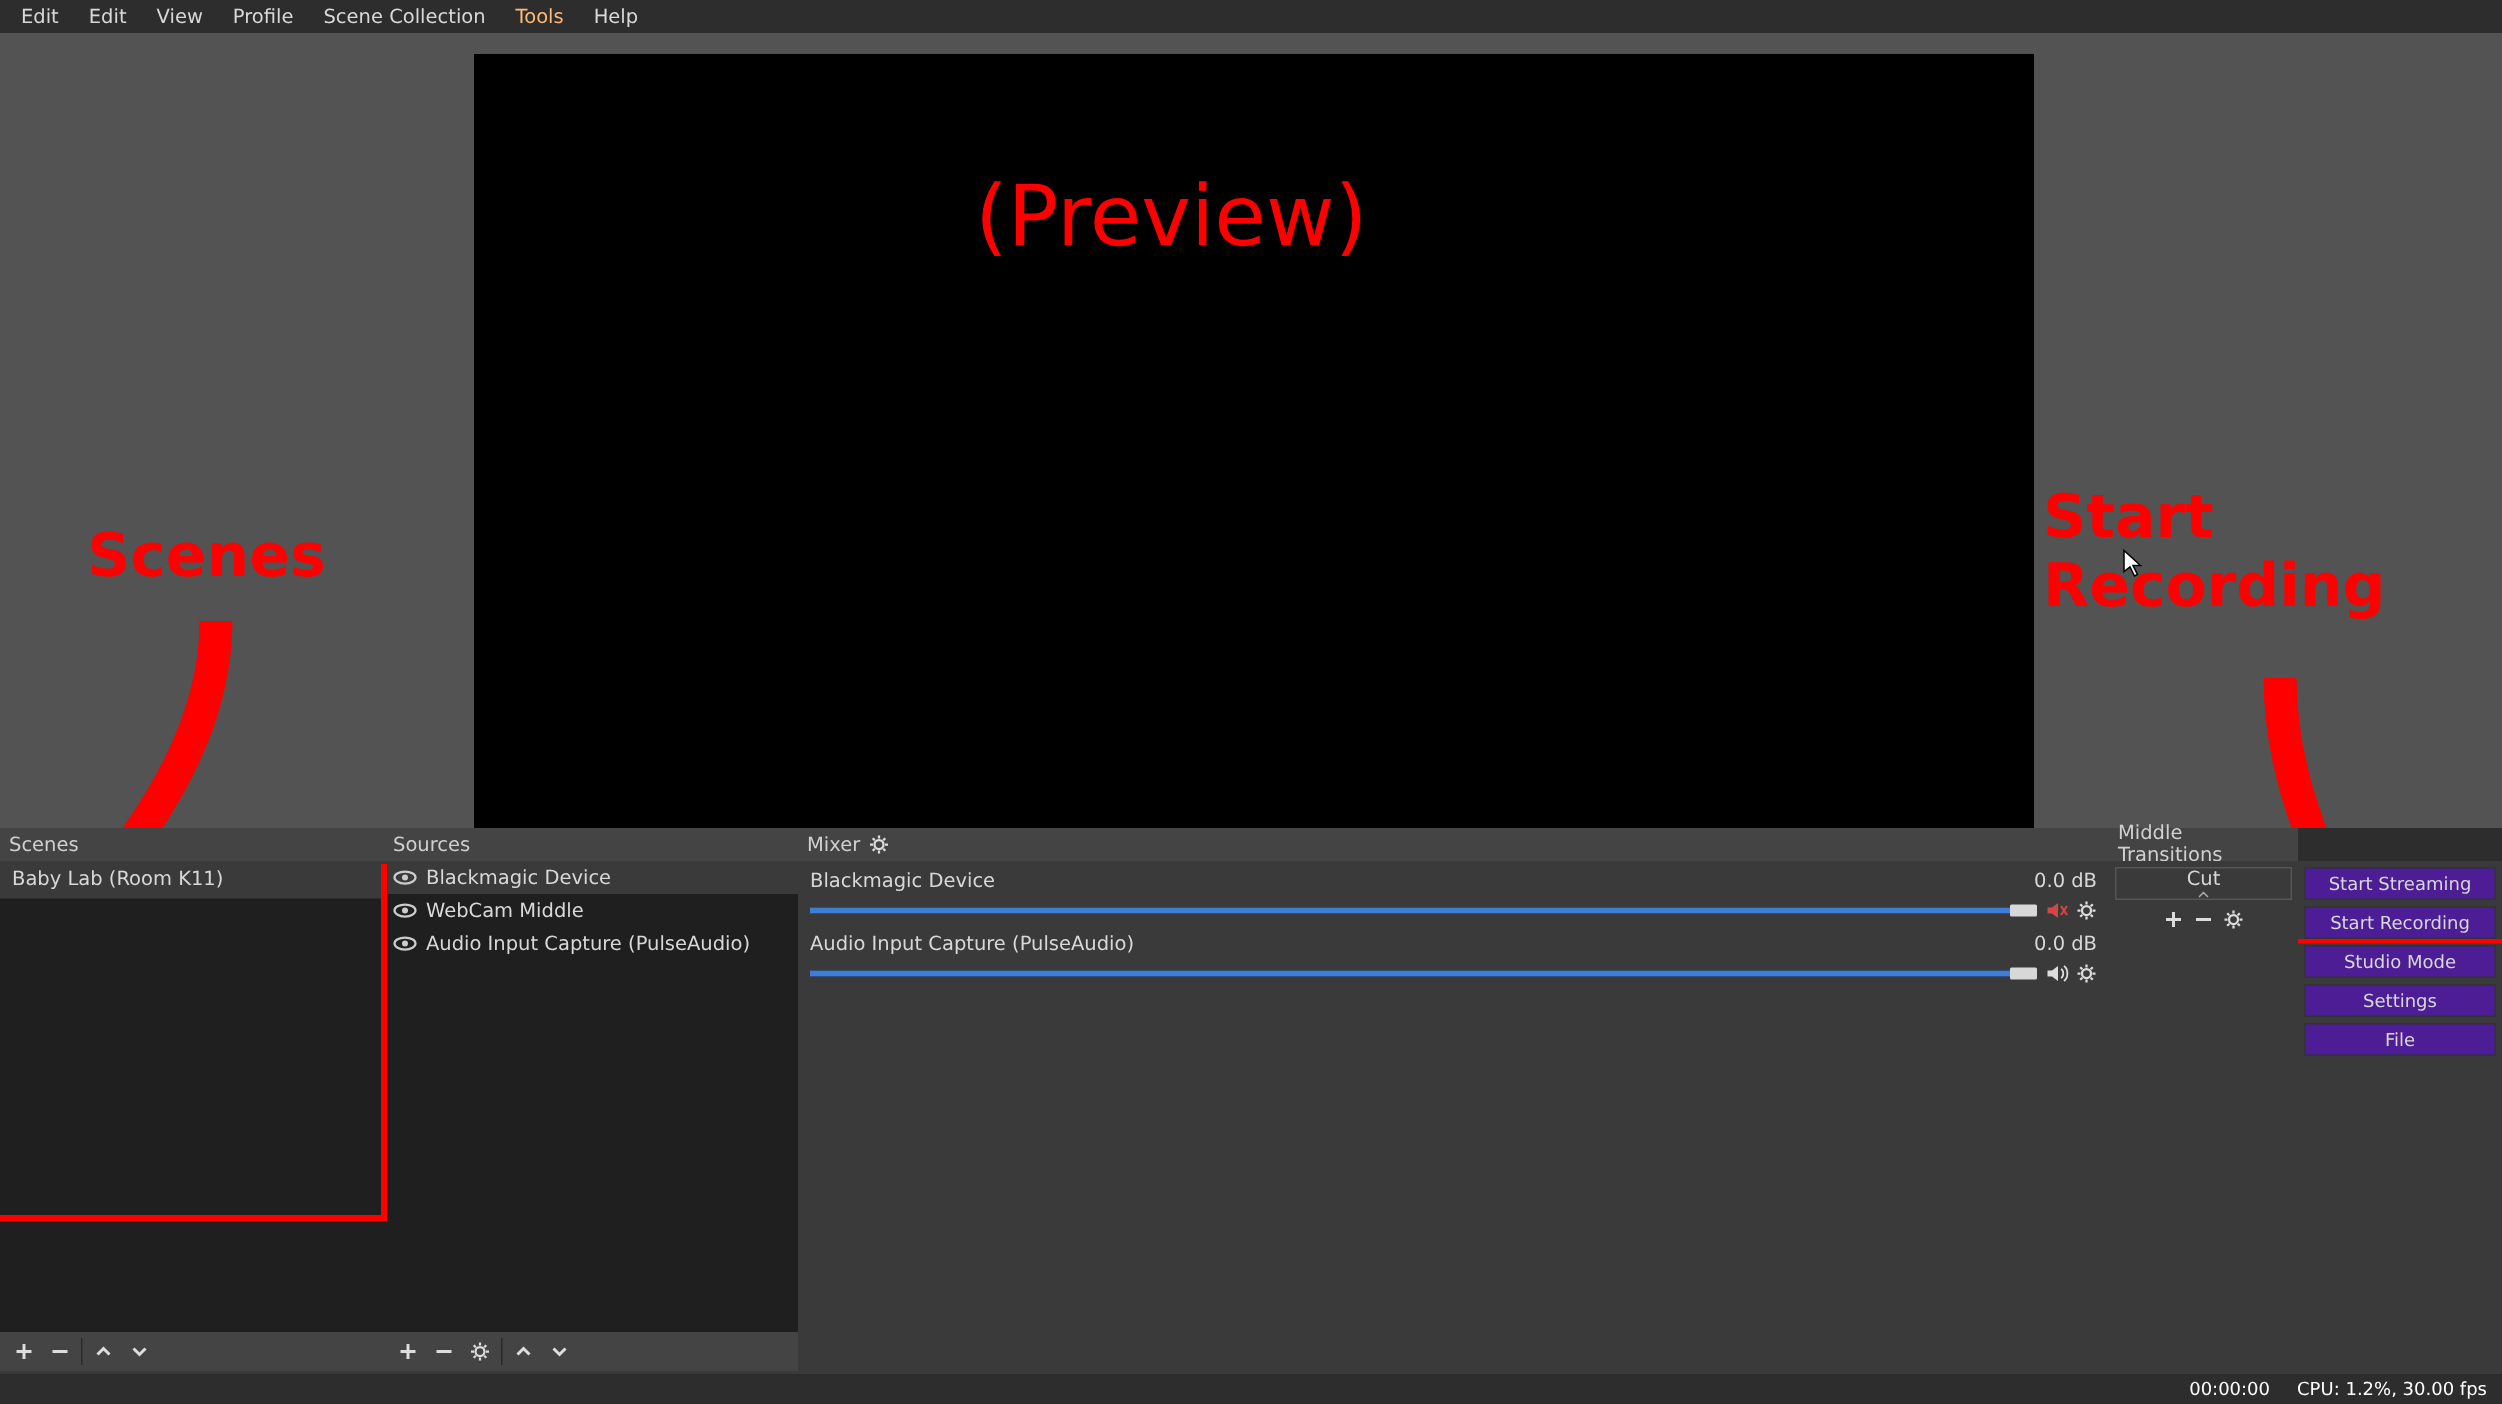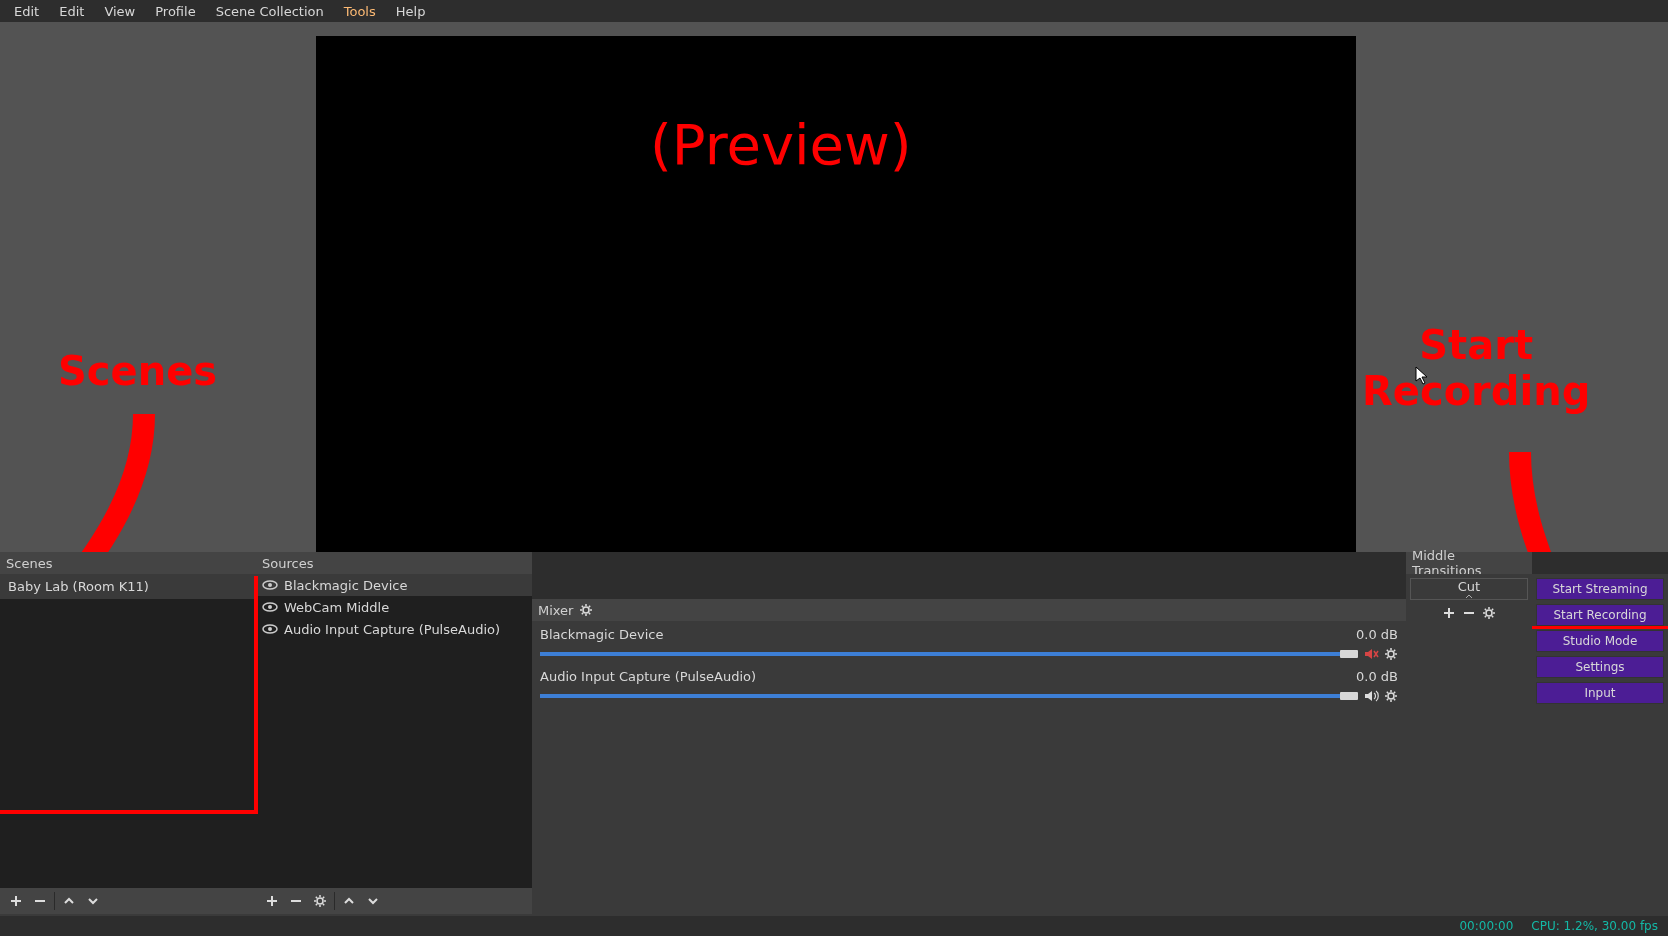--- a/index.html
+++ b/index.html
@@ -5,48 +5,48 @@
   * { box-sizing: border-box; margin: 0; padding: 0; font-family: "DejaVu Sans", "Segoe UI", sans-serif; }
   html, body { width: 1668px; height: 936px; background: #3a3a3a; color: #d8d8d8; font-size: 13px; overflow: hidden; }
   .menubar { display: flex; align-items: center; height: 22px; background: #2d2d2d; padding: 0 4px; font-size: 13px; }
   .menubar .item { padding: 0 10px; height: 22px; display: flex; align-items: center; cursor: default; color: #d8d8d8; }
   .menubar .item.disabled { color: #fdba74; }
   .main-area { position: relative; height: 530px; background: #535353; }
   .preview-box { position: absolute; left: 316px; top: 14px; width: 1040px; height: 558px; background: #000; }
   .preview-label { position: absolute; left: 650px; top: 90px; font-size: 56px; font-weight: normal; color: #ff0000; }
   .cursor { position: absolute; left: 1415px; top: 344px; width: 14px; height: 20px; pointer-events: none; }
   .anno-scenes { position: absolute; left: 58px; top: 326px; font-size: 40px; font-weight: bold; color: #ff0000; }
-  .anno-start { position: absolute; left: 1362px; top: 300px; font-size: 40px; font-weight: bold; color: #ff0000; line-height: 1.15; text-align: center; }
+  .anno-start { position: absolute; left: 1362px; top: 300px; font-size: 40px; font-weight: bold; color: #ff0000; line-height: 1.15; }
   .arrow { position: absolute; pointer-events: none; }
   .bottom-dock { display: flex; position: absolute; left: 0; top: 552px; width: 1668px; height: 362px; background: #2d2d2d; }
   .panel { display: flex; flex-direction: column; background: #2d2d2d; }
   .panel-header { height: 22px; background: #444; padding: 0 6px; display: flex; align-items: center; font-size: 13px; color: #d0d0d0; }
   .panel-body { flex: 1; background: #1f1f1f; overflow: hidden; position: relative; }
   .panel-footer { height: 26px; background: #444; display: flex; align-items: center; padding: 0 4px; gap: 0; }
   .panel-footer .iconbtn { width: 24px; height: 20px; display: flex; align-items: center; justify-content: center; cursor: default; }
   .divider-v { width: 1px; height: 18px; background: #2a2a2a; margin: 0 2px; }
   .scenes-panel { width: 256px; }
   .sources-panel { width: 276px; }
-  .mixer-panel { width: 874px; margin-top: 47px; }
+  .mixer-panel { width: 874px; }
   .transitions-panel { width: 126px; }
   .controls-panel { width: 136px; }
   .list-row { padding: 5px 8px; font-size: 13px; display: flex; align-items: center; gap: 6px; }
   .list-row.selected { background: #3a3a3a; }
   .src-row { height: 22px; padding: 0 6px; display: flex; align-items: center; gap: 6px; font-size: 13px; }
   .src-row.selected { background: #3a3a3a; }
   .mixer-track { padding: 4px 8px 0 8px; }
   .mixer-title-row { display: flex; justify-content: space-between; font-size: 13px; padding-bottom: 1px; }
   .mixer-meter-row { display: flex; align-items: center; gap: 6px; height: 22px; }
   .meter-bg { flex: 1; height: 4px; background: #0d0d0d; position: relative; border-radius: 1px; }
   .meter-fill { position: absolute; left: 0; top: 0; height: 100%; background: #3d7fd6; }
   .meter-end { position: absolute; right: 0; top: -2px; width: 18px; height: 8px; background: #d8d8d8; border-radius: 1px; }
   .mixer-icons { display: flex; gap: 4px; align-items: center; }
   .combo { height: 22px; background: #3a3a3a; border: 1px solid #555; display: flex; align-items: center; padding: 0 7px; font-size: 13px; justify-content: space-between; flex-direction: column; }
   .ctrl-btn { height: 22px; background: #4c1d95; border: 1px solid #333; display: flex; align-items: center; justify-content: center; font-size: 12px; margin-bottom: 4px; cursor: default; }
-  .statusbar { position: absolute; left: 0; bottom: 0; width: 1668px; height: 20px; background: #2d2d2d; display: flex; justify-content: flex-end; align-items: center; padding: 0 10px; gap: 18px; font-size: 12px; color: #14b8a6; }
+  .statusbar { position: absolute; left: 0; bottom: 0; width: 1668px; height: 20px; background: #2d2d2d; display: flex; justify-content: flex-end; align-items: center; padding: 0 10px; gap: 18px; font-size: 12px; color: #ffffff; }
   svg { display: block; }
   .hl-red-line { position: absolute; background: #ff0000; pointer-events: none; }
 </style>
 </head>
 <body>
 
 <div class="menubar">
   <div class="item">Edit</div>
   <div class="item">Edit</div>
   <div class="item">View</div>
@@ -258,21 +258,21 @@
     </div>
   </div>
 
   <div class="panel controls-panel">
     <div class="panel-header" style="background:transparent;height:22px;"></div>
     <div class="panel-body" style="background:#3a3a3a; padding:4px;">
       <div class="ctrl-btn">Start Streaming</div>
       <div class="ctrl-btn">Start Recording</div>
       <div class="ctrl-btn">Studio Mode</div>
       <div class="ctrl-btn">Settings</div>
-      <div class="ctrl-btn">Input</div>
+      <div class="ctrl-btn">File</div>
     </div>
   </div>
 
 </div>
 
 <div class="hl-red-line" style="left:254px; top:576px; width:4px; height:236px;"></div>
 <div class="hl-red-line" style="left:0; top:810px; width:258px; height:4px;"></div>
 <div class="hl-red-line" style="left:1532px; top:626px; width:136px; height:3px;"></div>
 
 <div class="statusbar">

